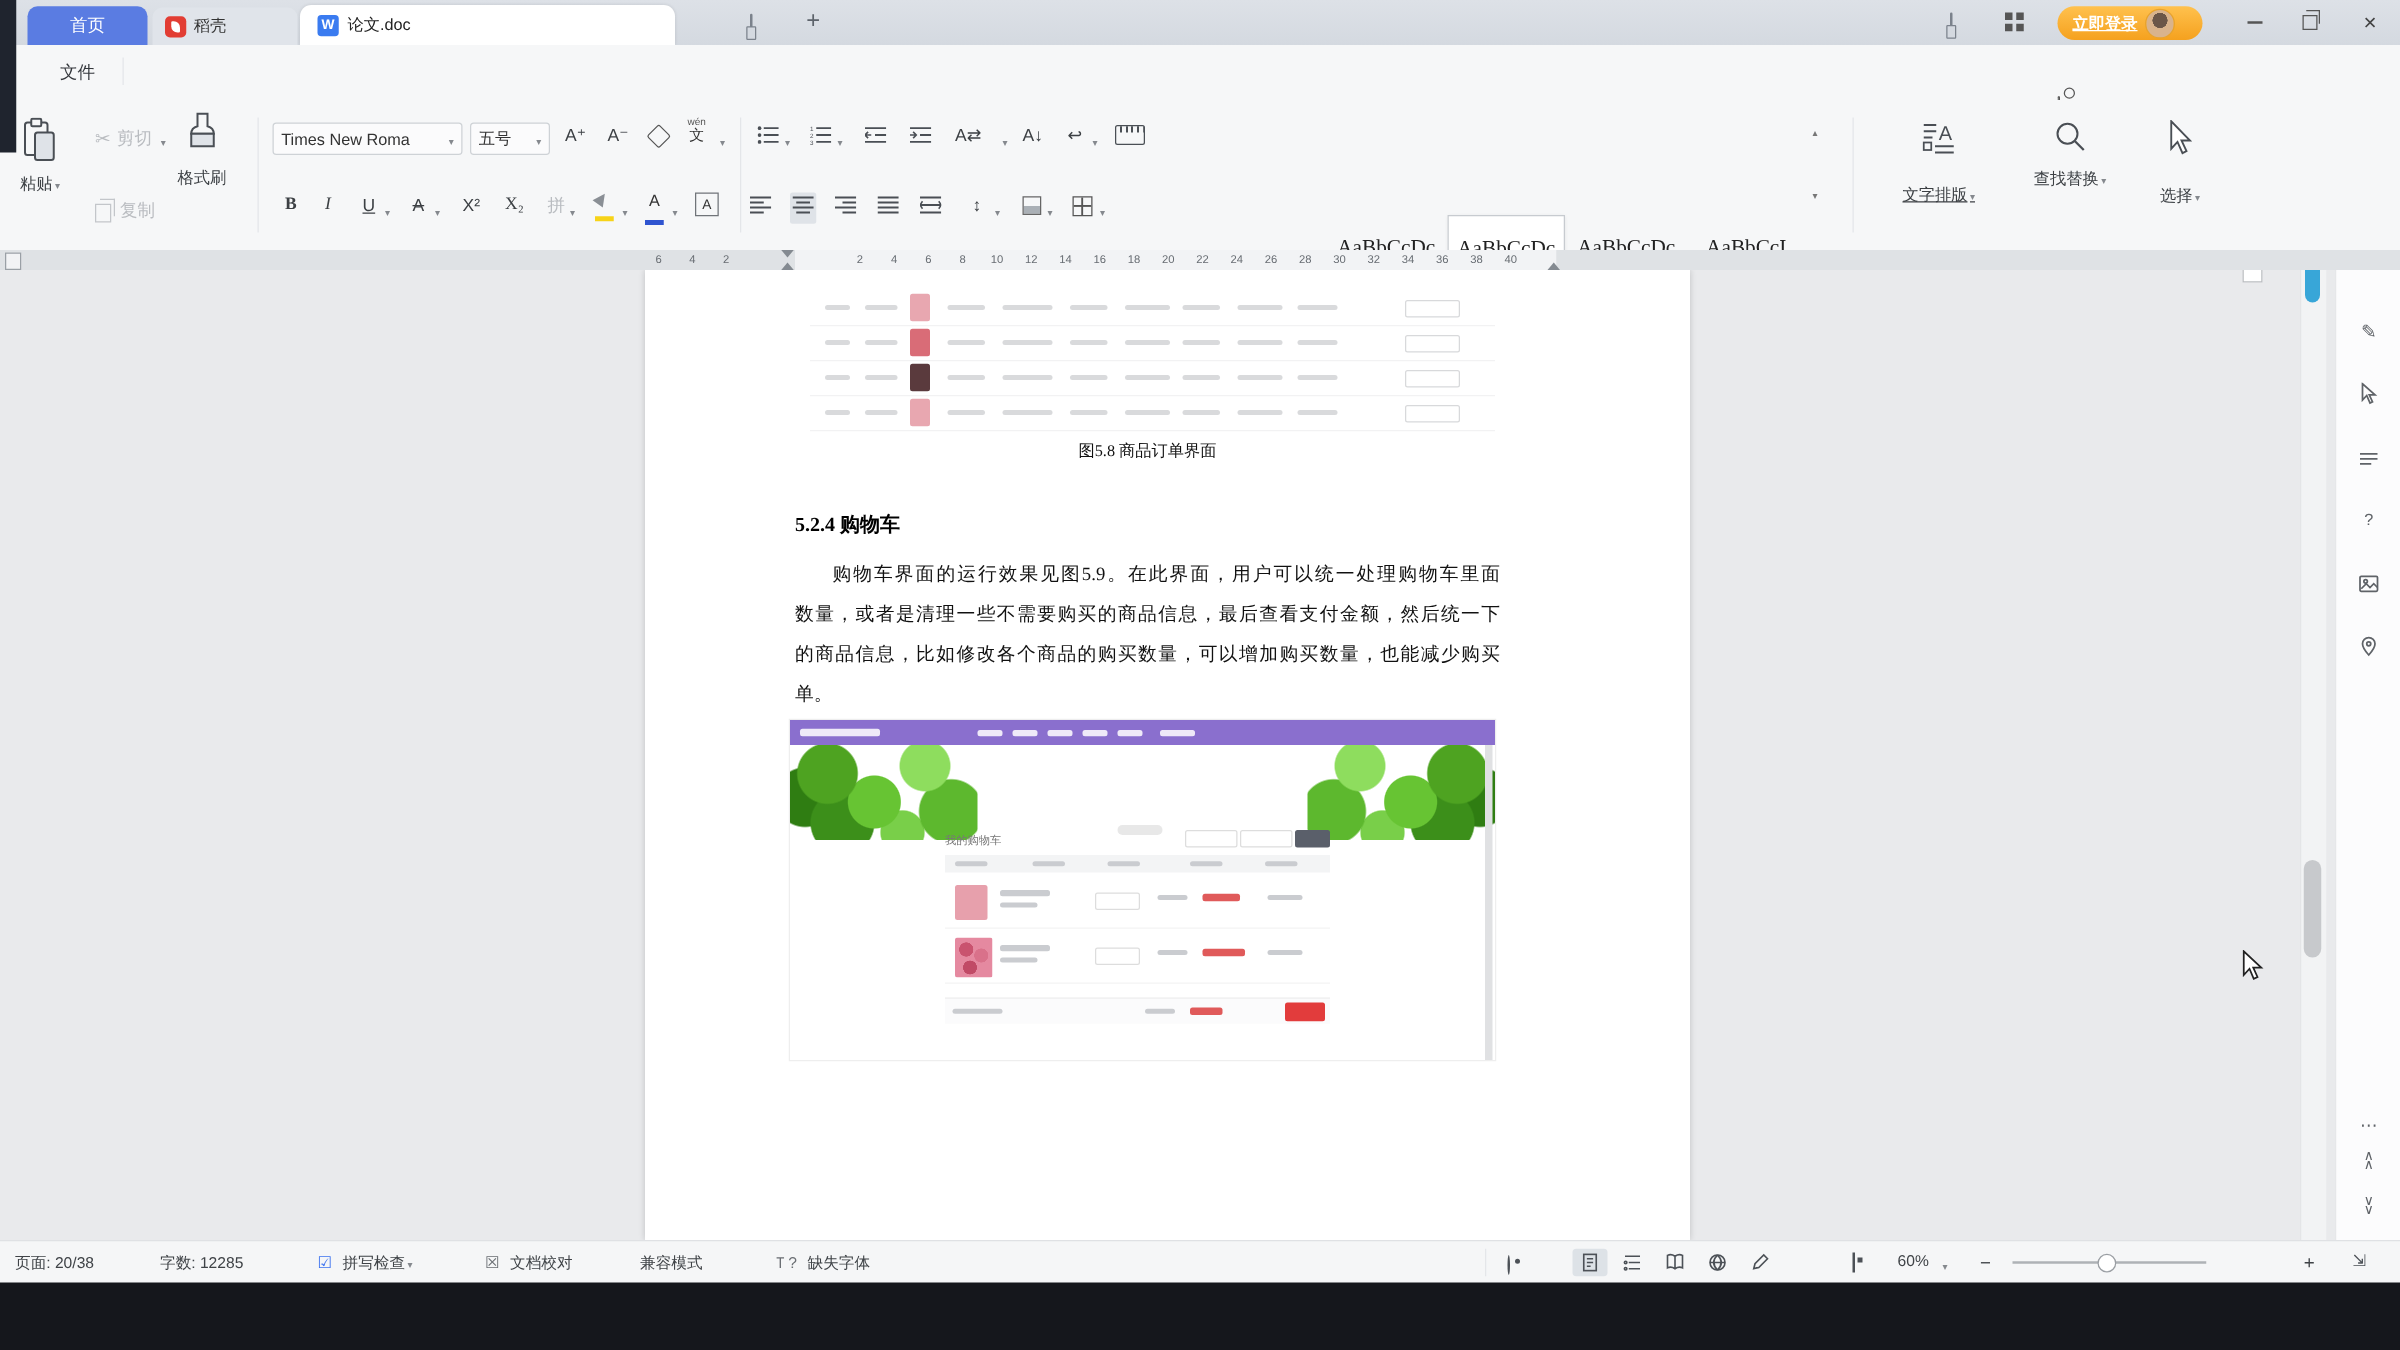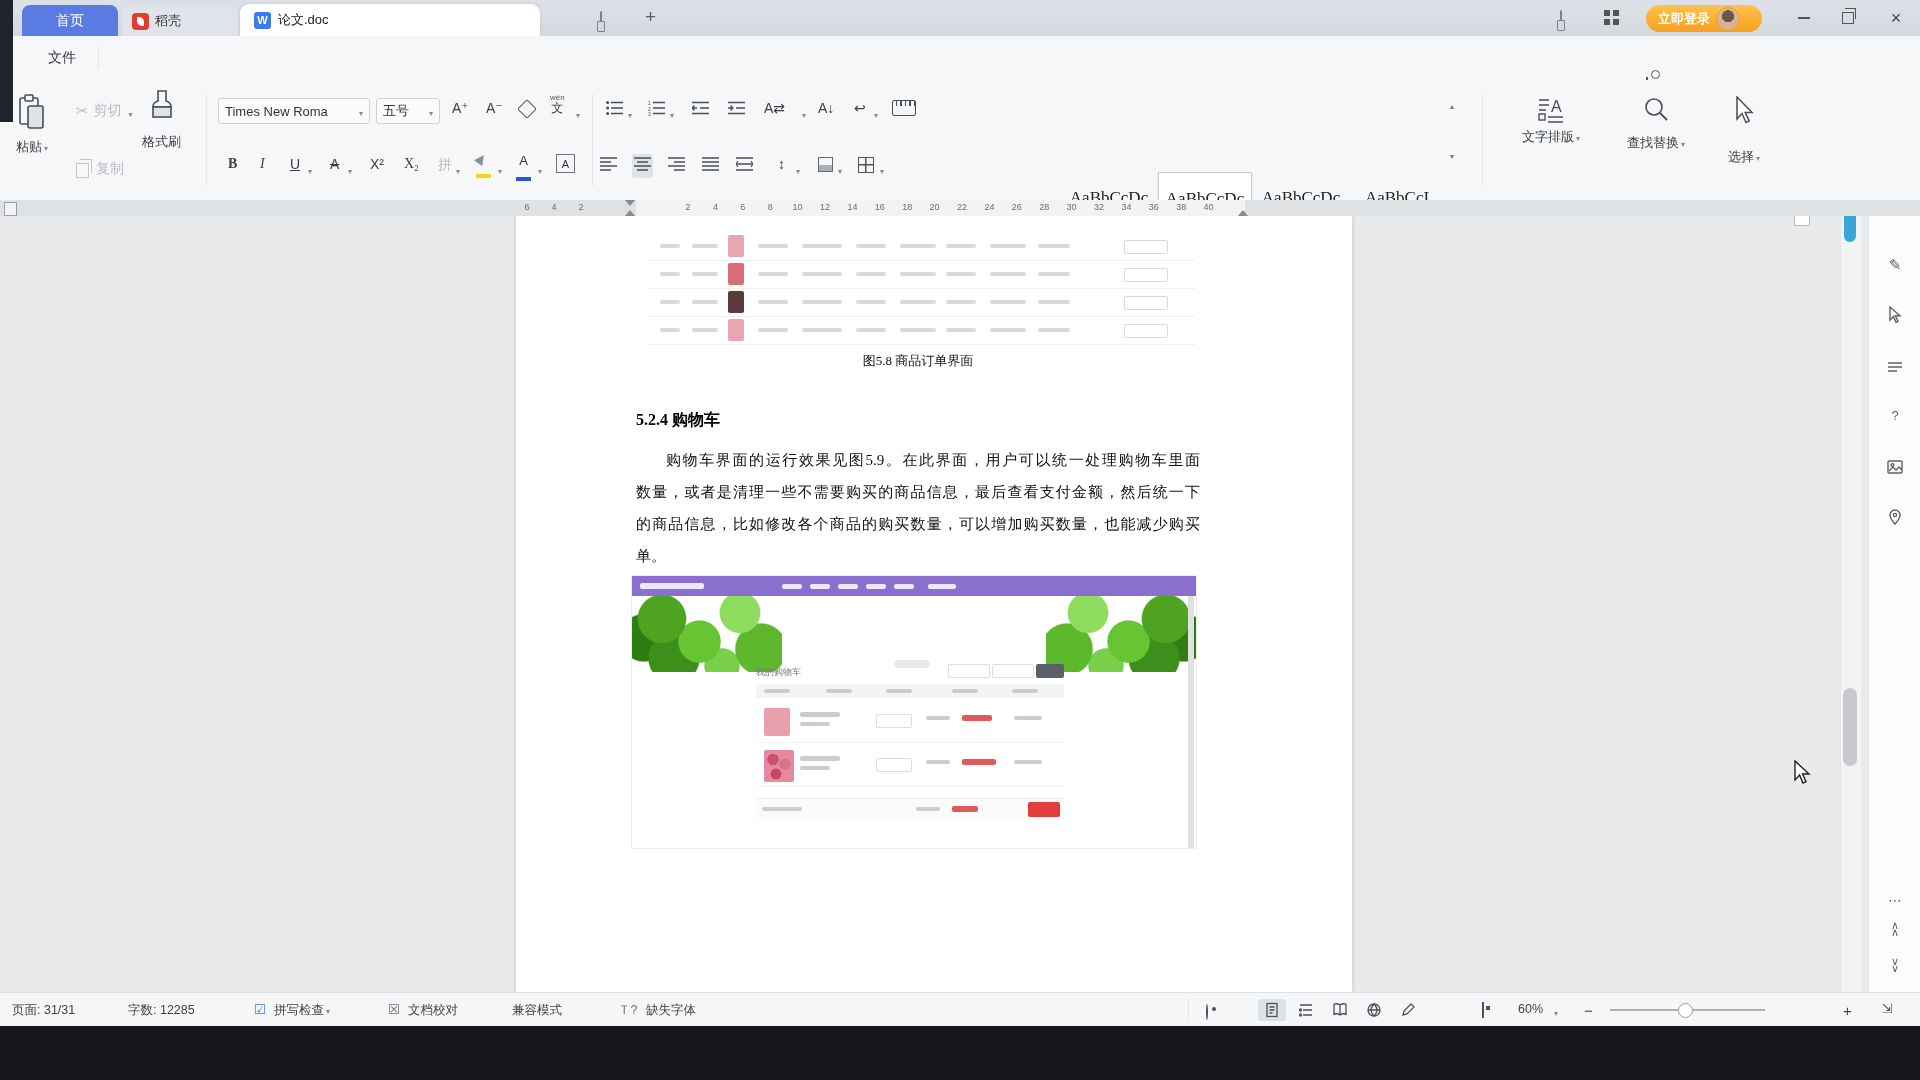--- a/index.html
+++ b/index.html
@@ -19,21 +19,21 @@
     display:flex;align-items:center;gap:7px;padding-left:14px;box-sizing:border-box;font-size:13px;color:#222;box-shadow:0 0 3px rgba(0,0,0,.12);}
   .wps-w{width:17px;height:17px;background:#3a7bf0;border-radius:3px;color:#fff;font-size:11px;font-weight:bold;
     display:flex;align-items:center;justify-content:center;}
   .devices-ic{width:17px;height:12px;border:1.5px solid #7b828c;border-radius:2px;position:relative;}
   .devices-ic::after{content:"";position:absolute;right:-4px;bottom:-3px;width:6px;height:9px;background:#d4d9e0;border:1.5px solid #7b828c;border-radius:1px;}
   .plus-ic{font-size:19px;color:#5d636b;line-height:1;}
   .grid-ic{width:15px;height:15px;background:
      linear-gradient(#555 0 0) 0 0/6px 6px no-repeat,linear-gradient(#555 0 0) 9px 0/6px 6px no-repeat,
      linear-gradient(#555 0 0) 0 9px/6px 6px no-repeat,linear-gradient(#555 0 0) 9px 9px/6px 6px no-repeat;}
   .login-pill{left:1646px;top:5px;width:116px;height:27px;border-radius:14px;background:linear-gradient(#ffc14e,#f5a11e);
-    display:flex;align-items:center;justify-content:flex-start;padding-left:12px;box-sizing:border-box;color:#fff;font-size:13px;font-weight:bold;gap:6px;}
+    display:flex;align-items:center;justify-content:flex-start;padding-left:12px;box-sizing:border-box;color:#fff;font-size:13px;font-weight:bold;gap:6px;text-decoration:underline;}
   .avatar{width:22px;height:22px;border-radius:50%;background:radial-gradient(circle at 50% 38%,#6b5648 0 34%,#d9b38c 35% 100%);border:1px solid #e8a32c;}
   .winbtn{top:0;width:44px;height:36px;display:flex;align-items:center;justify-content:center;color:#444;}
   .minbar{width:12px;height:2px;background:#555;}
   .restore{width:10px;height:10px;border:1.5px solid #555;position:relative;}
   .restore::after{content:"";position:absolute;left:2px;top:-5px;width:10px;height:10px;border:1.5px solid #555;border-bottom:none;border-left:none;}
   .closex{font-size:18px;line-height:1;color:#444;}
   
   .menubar{left:0;top:36px;width:1920px;height:44px;background:#f6f7f8;}
   .hamb{width:15px;height:2px;background:#4a4f55;box-shadow:0 5px 0 #4a4f55,0 10px 0 #4a4f55;}
   .mtext{font-size:14px;color:#34373c;}
@@ -389,21 +389,21 @@
     <span class="abs" style="left:1450px;top:72px;font-size:8px;color:#777;">▾</span>
     <div class="abs vsep" style="left:1482px;top:14px;height:92px;"></div>
 
     <div class="abs bigbtncol" style="left:1506px;top:16px;width:90px;">
       <svg width="28" height="28" viewBox="0 0 28 28">
           <path d="M2 4h10M2 9h10M2 14h7" stroke="#4a4f55" stroke-width="1.6"></path>
           <text x="14" y="16" font-size="16" fill="#4a4f55">A</text>
           <rect x="2" y="18" width="6" height="6" fill="none" stroke="#4a4f55" stroke-width="1.4"></rect>
           <path d="M11 21h15M11 26h15" stroke="#4a4f55" stroke-width="1.6"></path>
         </svg>
-      <span class="rlabel dd" style="margin-top:4px;">文字排版</span>
+      <span class="rlabel dd" style="margin-top:23px;text-decoration:underline;">文字排版</span>
     </div>
     <div class="abs bigbtncol" style="left:1614px;top:16px;width:84px;">
       <svg width="28" height="28" viewBox="0 0 28 28">
           <circle cx="12" cy="11" r="8" fill="none" stroke="#4a4f55" stroke-width="1.6"></circle>
           <path d="M18 17l7 7" stroke="#4a4f55" stroke-width="1.8"></path>
         </svg>
       <span class="rlabel dd" style="margin-top:10px;">查找替换</span>
     </div>
     <div class="abs bigbtncol" style="left:1712px;top:16px;width:64px;">
       <svg width="22" height="28" viewBox="0 0 22 28">
@@ -603,21 +603,21 @@
     </div>
 
     <div class="abs cursor-pt" style="left:1792px;top:544px;z-index:20;">
       <svg viewBox="0 0 22 24">
           <path d="M3 1v19l4.6-5 3.4 8 3-1.4-3.4-7.6H17z" fill="#fff" stroke="#222" stroke-width="1.4"></path>
         </svg>
     </div>
   </div>
 
   <div class="abs statusbar">
-    <span class="abs sitem" style="left:12px;">页面: 31/31</span>
+    <span class="abs sitem" style="left:12px;">页面: 20/38</span>
     <span class="abs sitem" style="left:128px;">字数: 12285</span>
     <span class="abs sitem chk" style="left:254px;">☑</span>
     <span class="abs sitem dd" style="left:274px;">拼写检查</span>
     <span class="abs sitem unchk" style="left:388px;">☒</span>
     <span class="abs sitem" style="left:408px;">文档校对</span>
     <span class="abs sitem" style="left:512px;">兼容模式</span>
     <span class="abs sitem" style="left:618px;color:#6a6e73;">Ｔ?</span>
     <span class="abs sitem" style="left:646px;">缺失字体</span>
     <div class="abs vsep" style="left:1188px;top:6px;height:22px;"></div>
     <span class="abs eye" style="left:1206px;top:12px;"></span>

